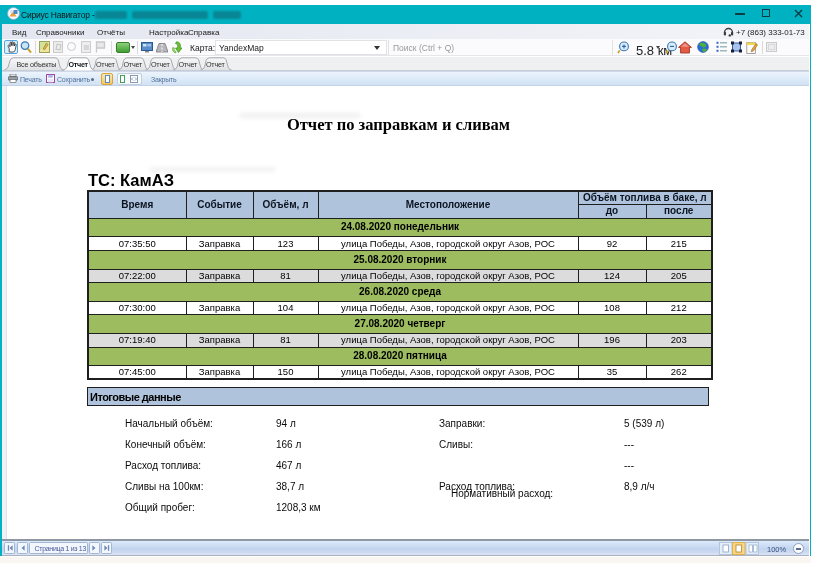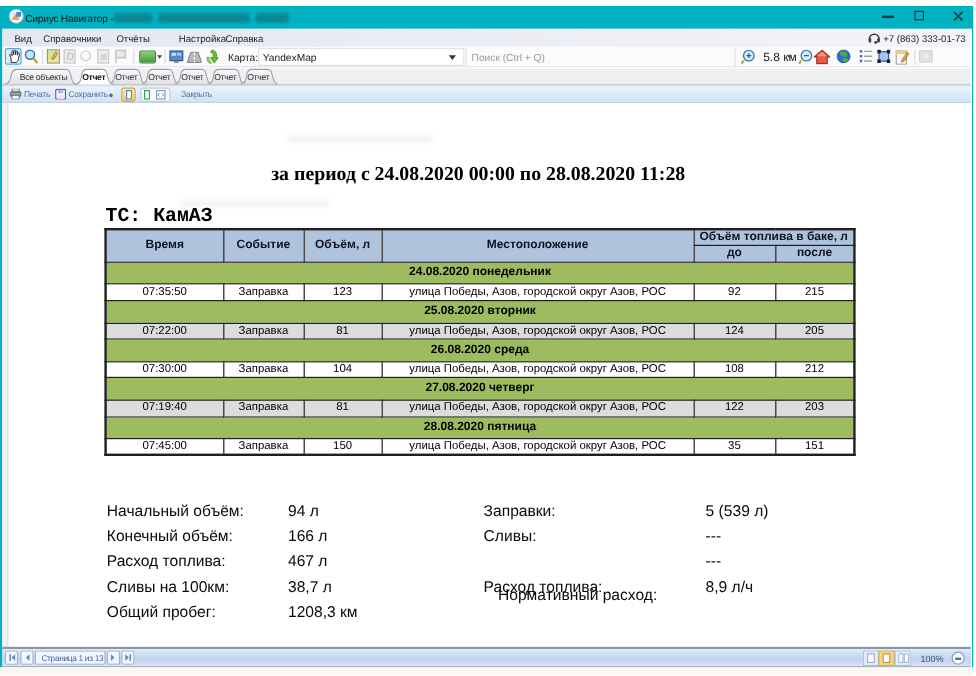--- a/index.html
+++ b/index.html
@@ -28,21 +28,21 @@
   .ticon { position:absolute; top:41px; }
 
   table { border-collapse:collapse; table-layout:fixed; }
   td { overflow:hidden; white-space:nowrap; }
   .rpt td { border:1px solid #1f1f1f; font-size:10px; text-align:center; color:#000; line-height:10px; }
   .rpt .hd { background:#afc4dc; font-weight:bold; color:#0c1422; }
   .rpt .green td { background:#9cbc5f; font-weight:bold; height:18.75px; }
   .rpt .data td { height:13.5px; background:#fff; font-size:9.5px;}
   .rpt .gray td { background:#dcdcdc; }
 
-  .sum { position:absolute; font-size:13px; color:#0a0a0a; }
+  .sum { position:absolute; font-size:10px; color:#0a0a0a;margin-left:36px; }
   .rtl { position:absolute; top:75.5px; font-size:7px; letter-spacing:-0.2px; color:#54719c; }
 </style>
 </head>
 <body>
 <div id="stage">
   <div class="abs" id="titlebar"></div>
   <div class="abs" id="borderL"></div>
   <div class="abs" id="borderR"></div>
   <div class="abs" id="menubar"></div>
   <div class="abs" id="toolbar"></div>
@@ -156,21 +156,21 @@
   <div class="abs" style="left:612px;top:40px;width:1px;height:15px;background:#e2e2e4;"></div>
 
   <div class="ticon" style="left:617px;width:13px;height:13px;">
     <svg width="13" height="13" viewBox="0 0 13 13">
         <line x1="2.6" y1="9.4" x2="1" y2="12" stroke="#c8a02a" stroke-width="1.8"></line>
         <circle cx="7" cy="5.4" r="4.4" fill="#d8ecfa" stroke="#3a78b5" stroke-width="1.1"></circle>
         <line x1="5" y1="5.4" x2="9" y2="5.4" stroke="#2a62a0" stroke-width="1.1"></line>
         <line x1="7" y1="3.4" x2="7" y2="7.4" stroke="#2a62a0" stroke-width="1.1"></line>
       </svg>
   </div>
-  <div class="abs" style="left:636px;top:43px;font-size:10px;color:#222;">5.8 км</div>
+  <div class="abs" style="left:636px;top:43px;font-size:13px;color:#222;">5.8 км</div>
   <div class="abs" style="left:656px;top:46px;width:0;height:0;border-left:2.8px solid transparent;border-right:2.8px solid transparent;border-top:3.6px solid #444;"></div>
   <div class="ticon" style="left:665px;width:13px;height:13px;">
     <svg width="13" height="13" viewBox="0 0 13 13">
         <line x1="2.6" y1="9.4" x2="1" y2="12" stroke="#c8a02a" stroke-width="1.8"></line>
         <circle cx="7" cy="5.4" r="4.4" fill="#d8ecfa" stroke="#3a78b5" stroke-width="1.1"></circle>
         <line x1="5" y1="5.4" x2="9" y2="5.4" stroke="#2a62a0" stroke-width="1.1"></line>
       </svg>
   </div>
   <div class="ticon" style="left:678px;width:14px;height:13px;">
     <svg width="14" height="13" viewBox="0 0 14 13">
@@ -272,22 +272,22 @@
   <div class="abs" style="left:130px;top:74.5px;width:8px;height:8px;border:1px solid #8a9ab0;background:#fff;">
     <svg width="8" height="8" viewBox="0 0 8 8" style="position:absolute;left:-1px;top:-1px;">
         <path d="M1.5 4 L3 2.5 M1.5 4 L3 5.5 M6.5 4 L5 2.5 M6.5 4 L5 5.5" stroke="#5a7a9a" stroke-width=".7" fill="none"></path>
       </svg>
   </div>
   <div class="rtl" style="left:151px;">Закрыть</div>
 
   <div class="abs" style="left:240px;top:112.5px;width:120px;height:5px;background:#aaa;opacity:.18;filter:blur(2px);"></div>
   <div class="abs" style="left:150px;top:167px;width:125px;height:5px;background:#aaa;opacity:.15;filter:blur(2px);"></div>
 
-  <div class="abs" style="left:88px;top:134.5px;width:621px;text-align:center;font-family:'Liberation Serif',serif;font-weight:bold;font-size:16.5px;line-height:19.5px;color:#000;">за период с 24.08.2020 00:00 по 28.08.2020 11:28</div>
-  <div class="abs" style="left:88px;top:171px;font-family:Liberation Mono, monospace;font-weight:bold;font-size:16.5px;line-height:18px;color:#000;">ТС: КамАЗ</div>
+  <div class="abs" style="left:88px;top:115px;width:621px;text-align:center;font-family:'Liberation Serif',serif;font-weight:bold;font-size:16.5px;line-height:19.5px;color:#000;">Отчет по заправкам и сливам</div>
+  <div class="abs" style="left:88px;top:171px;font-family:Liberation Sans, sans-serif;font-weight:bold;font-size:16.5px;line-height:18px;color:#000;">ТС: КамАЗ</div>
 
   <div class="abs" style="left:87px;top:190px;">
     <table class="rpt" style="width:624px;border:2px solid #1f1f1f;">
       <colgroup>
         <col style="width:98px">
           <col style="width:67px">
           <col style="width:65px">
           <col style="width:260px">
           <col style="width:68px">
           <col style="width:66px">
@@ -338,38 +338,41 @@
             <td>212</td>
           </tr>
       <tr class="green">
             <td colspan="6">27.08.2020 четверг</td>
           </tr>
       <tr class="data gray">
             <td>07:19:40</td>
             <td>Заправка</td>
             <td>81</td>
             <td>улица Победы, Азов, городской округ Азов, РОС</td>
-            <td>122</td>
+            <td>196</td>
             <td>203</td>
           </tr>
       <tr class="green">
             <td colspan="6">28.08.2020 пятница</td>
           </tr>
       <tr class="data">
             <td>07:45:00</td>
             <td>Заправка</td>
             <td>150</td>
             <td>улица Победы, Азов, городской округ Азов, РОС</td>
             <td>35</td>
-            <td>151</td>
+            <td>262</td>
           </tr>
     </tbody>
       </table>
   </div>
 
+  <div class="abs" style="left:87px;top:386.5px;width:622px;height:19px;background:#afc4dc;border:1px solid #1f1f1f;">
+    <div style="font-size:11px;font-weight:bold;letter-spacing:-0.5px;color:#000;padding:3.5px 0 0 2px;">Итоговые данные</div>
+  </div>
 
   <div class="sum" style="left:89px;top:418px;">Начальный объём:</div>
   <div class="sum" style="left:240px;top:418px;">94 л</div>
   <div class="sum" style="left:403px;top:418px;">Заправки:</div>
   <div class="sum" style="left:588px;top:418px;">5 (539 л)</div>
 
   <div class="sum" style="left:89px;top:439px;">Конечный объём:</div>
   <div class="sum" style="left:240px;top:439px;">166 л</div>
   <div class="sum" style="left:403px;top:439px;">Сливы:</div>
   <div class="sum" style="left:588px;top:439px;">---</div>

